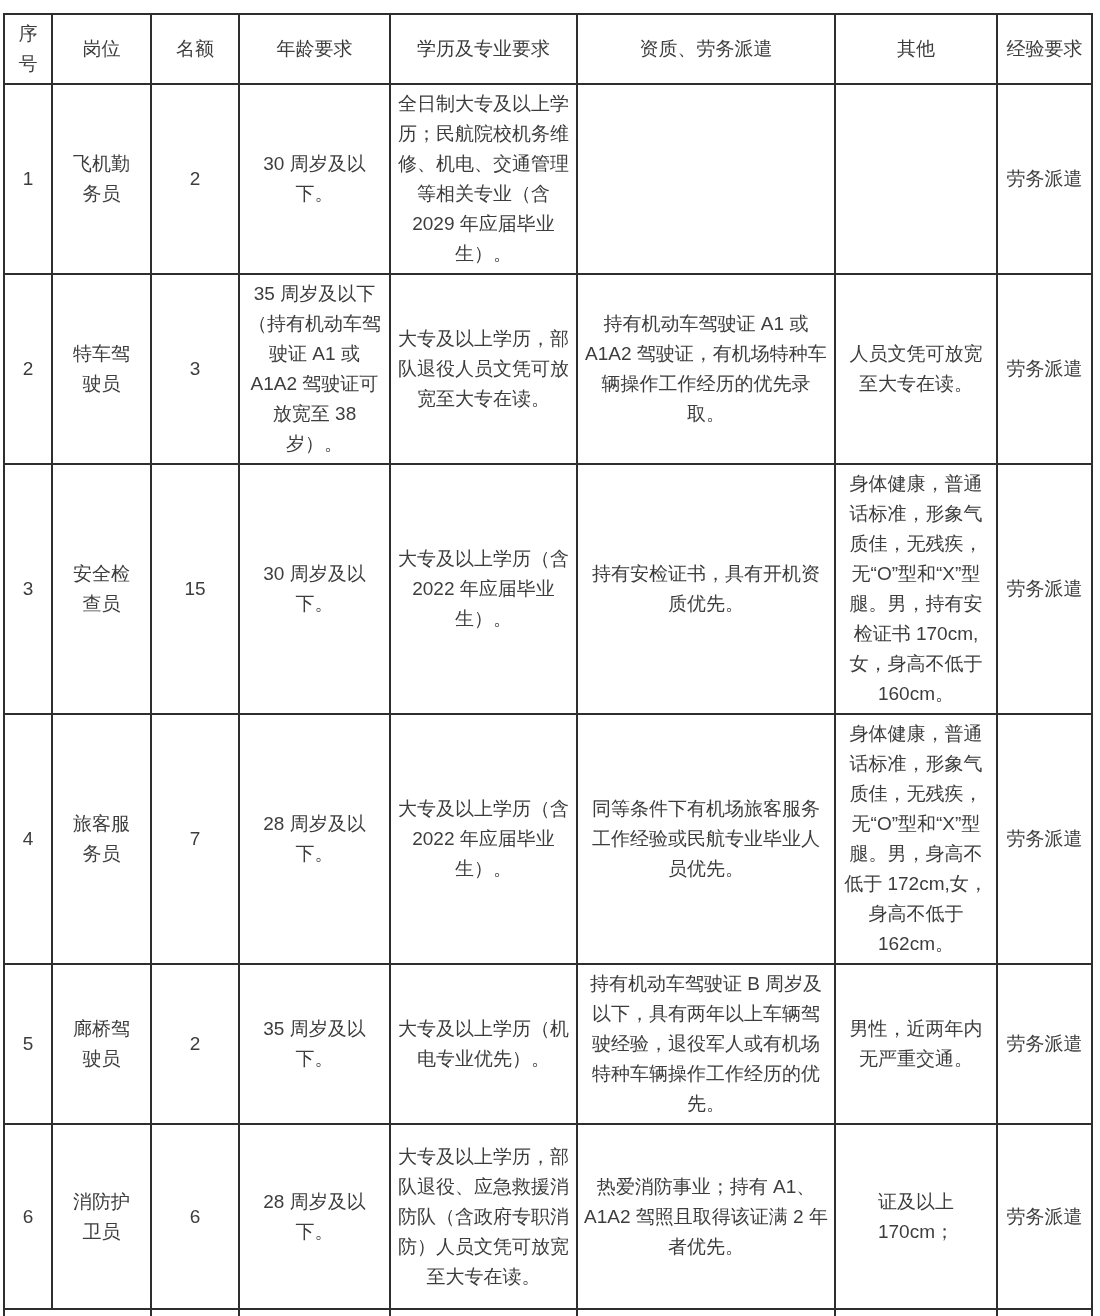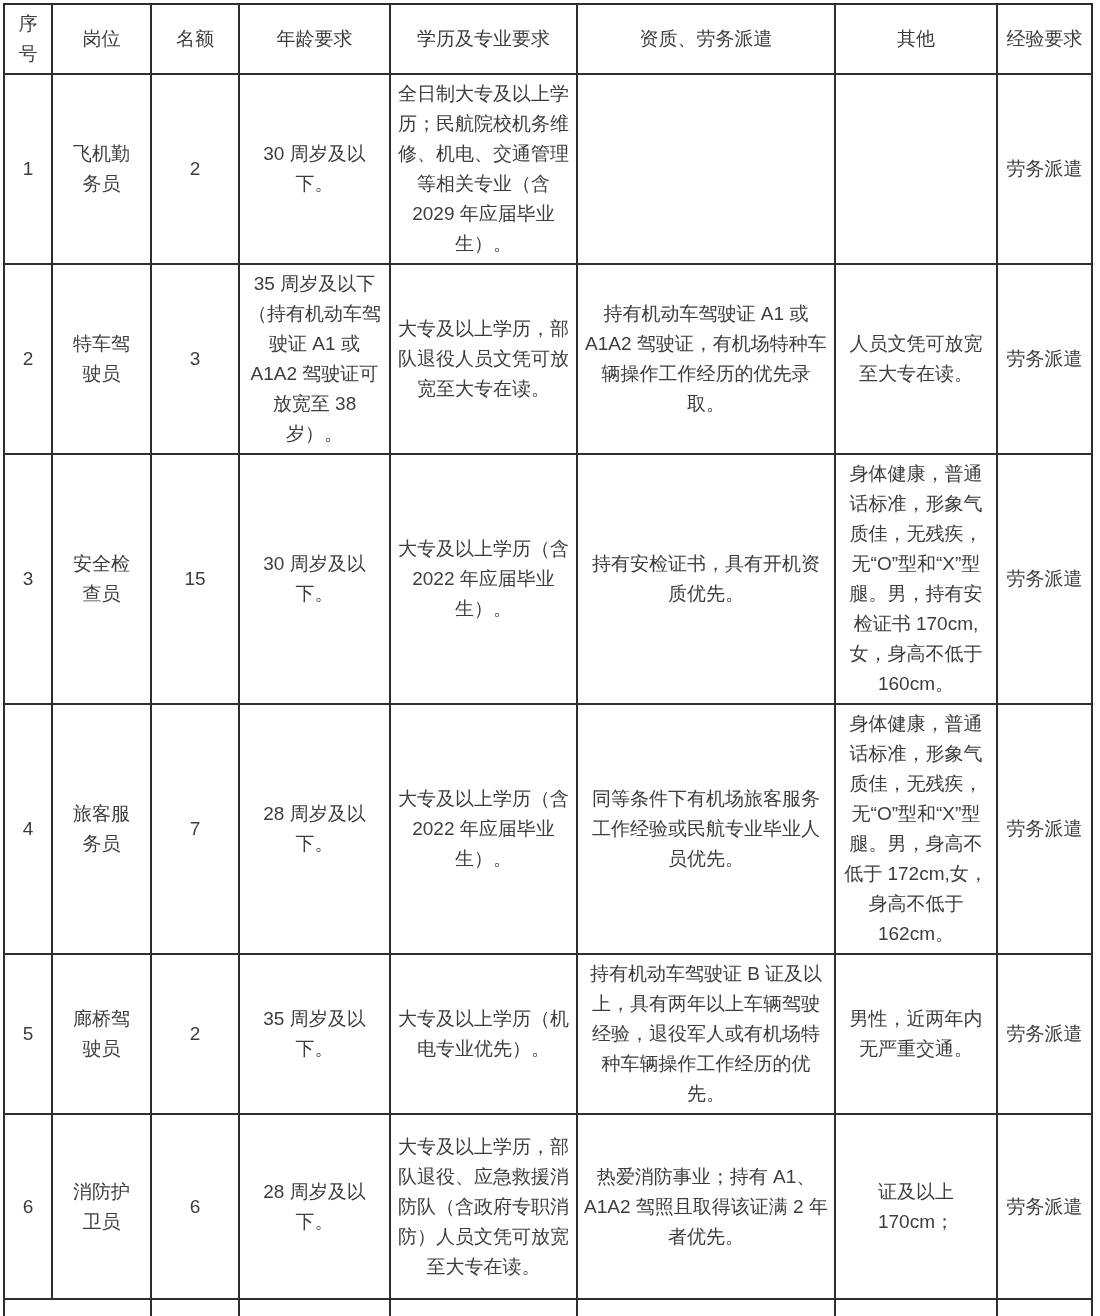--- a/index.html
+++ b/index.html
@@ -6,21 +6,21 @@
     margin: 0;
     padding: 0;
     background: #ffffff;
     font-family: "Liberation Sans", "DejaVu Sans", sans-serif;
     color: #3d3d3d;
   }
   .page {
     width: 1100px;
     height: 1316px;
     box-sizing: border-box;
-    padding: 3px 0 0 3px;
+    padding: 13px 0 0 3px;
     background: #ffffff;
   }
   table.recruit {
     border-collapse: collapse;
     table-layout: fixed;
     width: 1088px;
   }
   table.recruit th,
   table.recruit td {
     border: 2px solid #2e2e2e;
@@ -115,21 +115,21 @@
         <td class="cell-other">身体健康，普通话标准，形象气质佳，无残疾，无“O”型和“X”型腿。男，身高不低于 172cm,女，身高不低于 162cm。</td>
         <td class="cell-employment">劳务派遣</td>
       </tr>
       <tr class="r-5">
         <td class="cell-seq">5</td>
         <td class="cell-post">廊桥驾
 驶员</td>
         <td class="cell-quota">2</td>
         <td class="cell-age">35 周岁及以下。</td>
         <td class="cell-education">大专及以上学历（机电专业优先）。</td>
-        <td class="cell-experience">持有机动车驾驶证 B 证及以上，具有两年以上车辆驾驶经验，退役军人或有机场特种车辆操作工作经历的优先。</td>
+        <td class="cell-experience">持有机动车驾驶证 B 周岁及以下，具有两年以上车辆驾驶经验，退役军人或有机场特种车辆操作工作经历的优先。</td>
         <td class="cell-other">男性，近两年内无严重交通。</td>
         <td class="cell-employment">劳务派遣</td>
       </tr>
       <tr class="r-6">
         <td class="cell-seq">6</td>
         <td class="cell-post">消防护
 卫员</td>
         <td class="cell-quota">6</td>
         <td class="cell-age">28 周岁及以下。</td>
         <td class="cell-education">大专及以上学历，部队退役、应急救援消防队（含政府专职消防）人员文凭可放宽至大专在读。</td>

